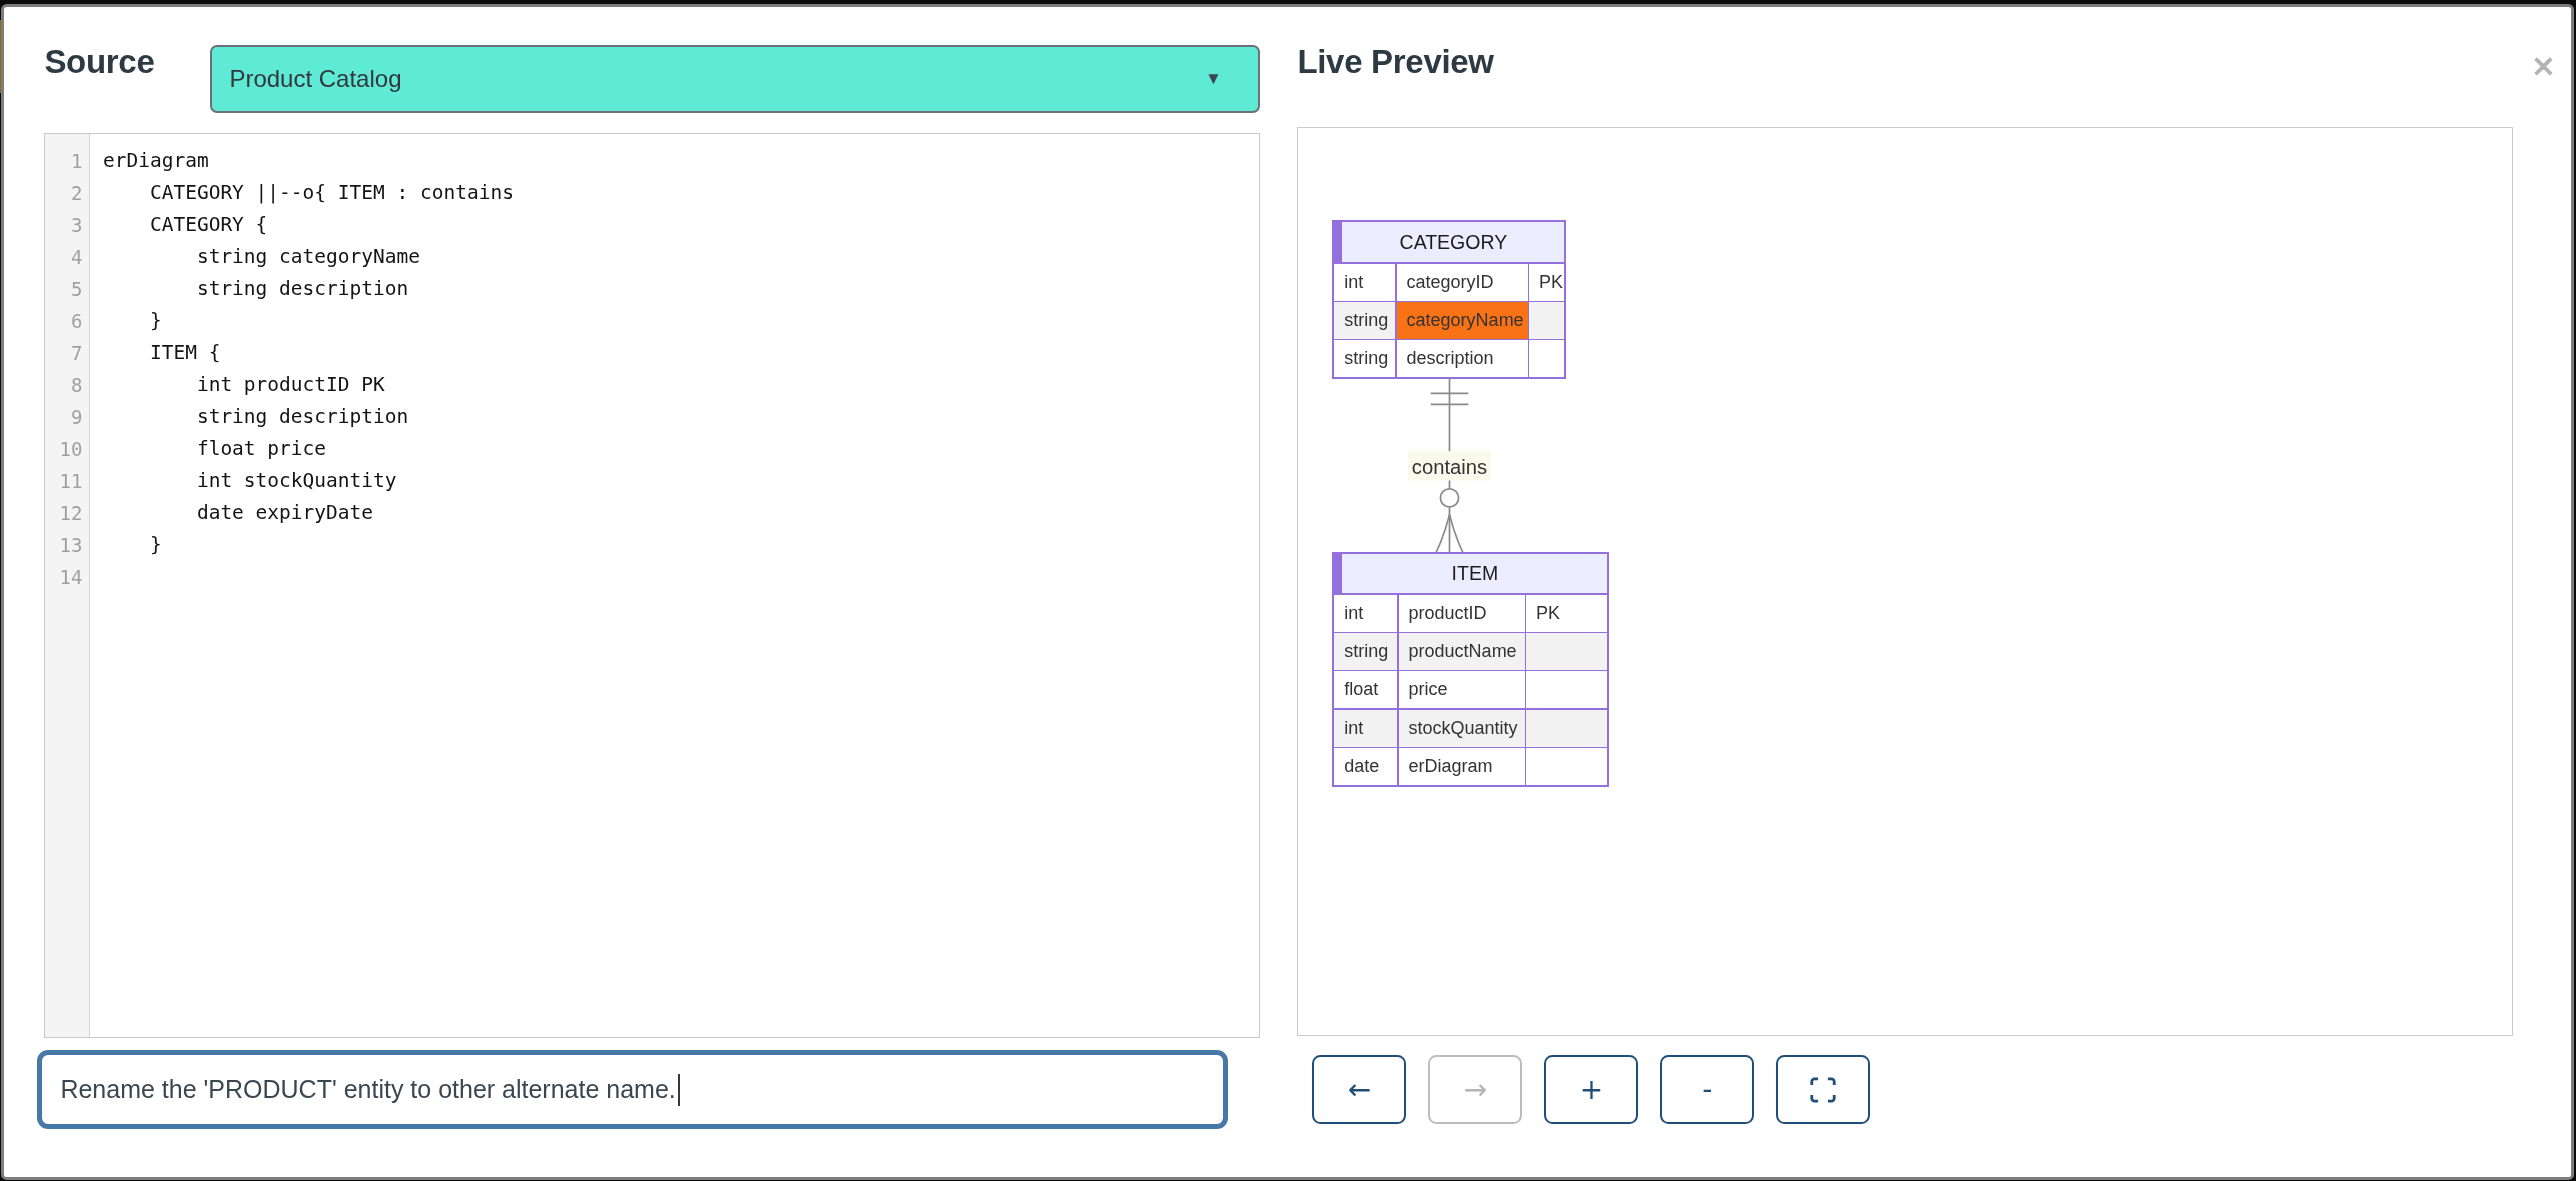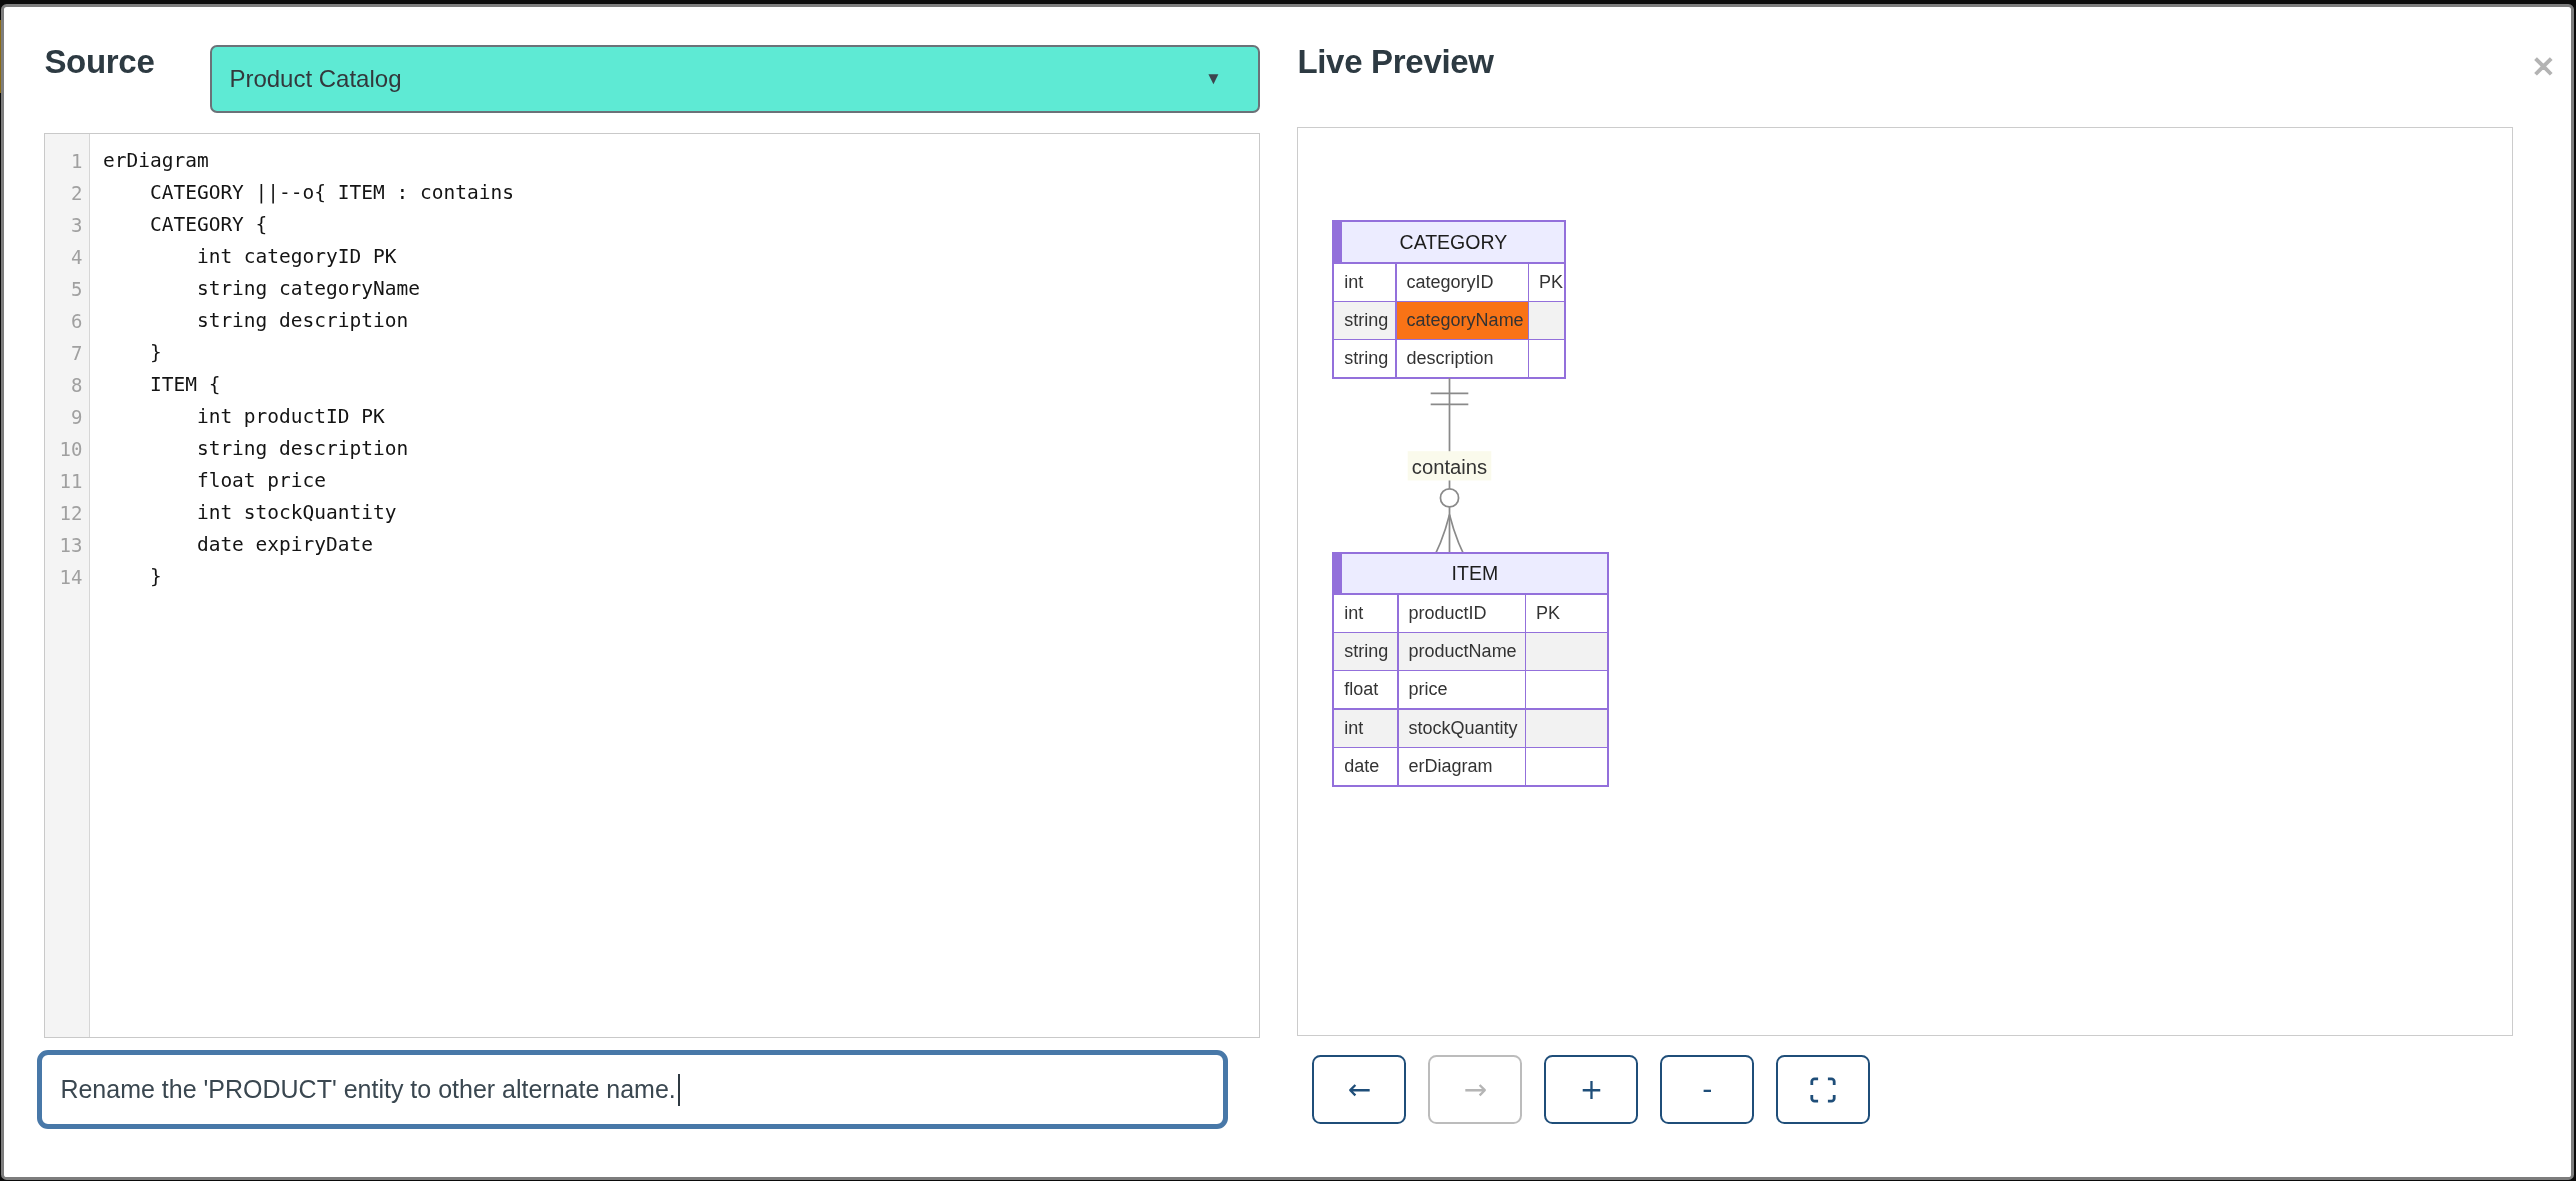--- a/index.html
+++ b/index.html
@@ -117,21 +117,20 @@
           <div class="ln">10</div>
           <div class="ln">11</div>
           <div class="ln">12</div>
           <div class="ln">13</div>
           <div class="ln">14</div>
         </div>
       <div class="code" id="code">
           <div class="cl">erDiagram</div>
           <div class="cl">    CATEGORY ||--o{ ITEM : contains</div>
           <div class="cl">    CATEGORY {</div>
-          <div class="cl">        int categoryID PK</div>
           <div class="cl">        string categoryName</div>
           <div class="cl">        string description</div>
           <div class="cl">    }</div>
           <div class="cl">    ITEM {</div>
           <div class="cl">        int productID PK</div>
           <div class="cl">        string description</div>
           <div class="cl">        float price</div>
           <div class="cl">        int stockQuantity</div>
           <div class="cl">        date expiryDate</div>
           <div class="cl">    }</div>

